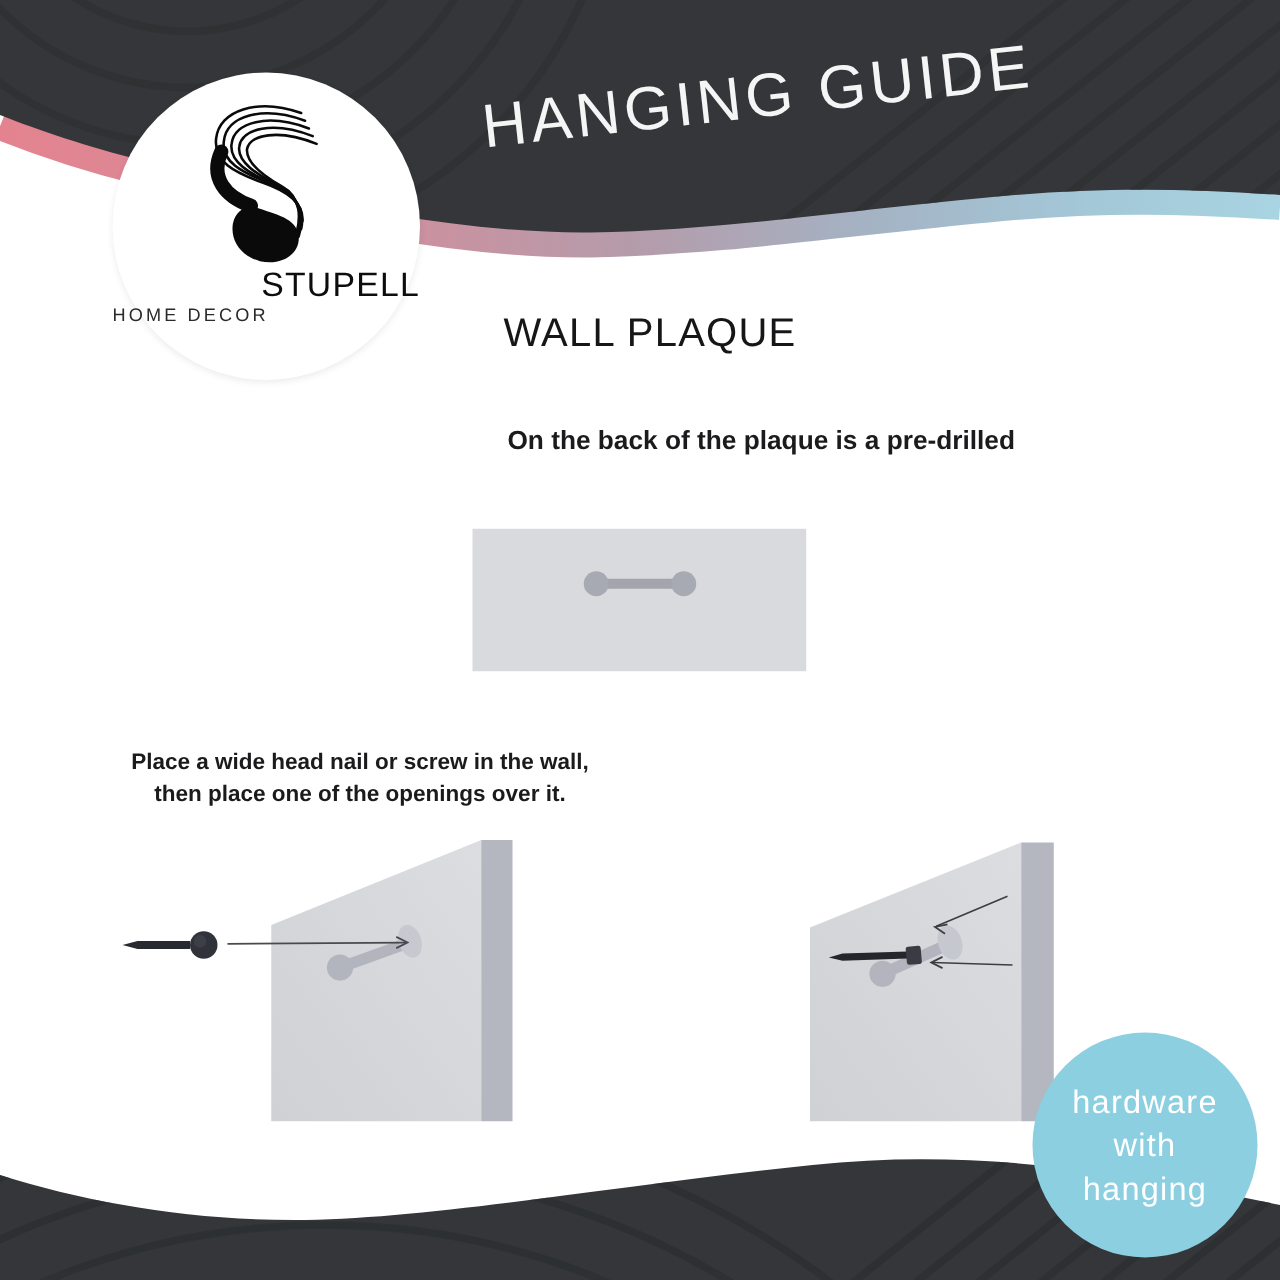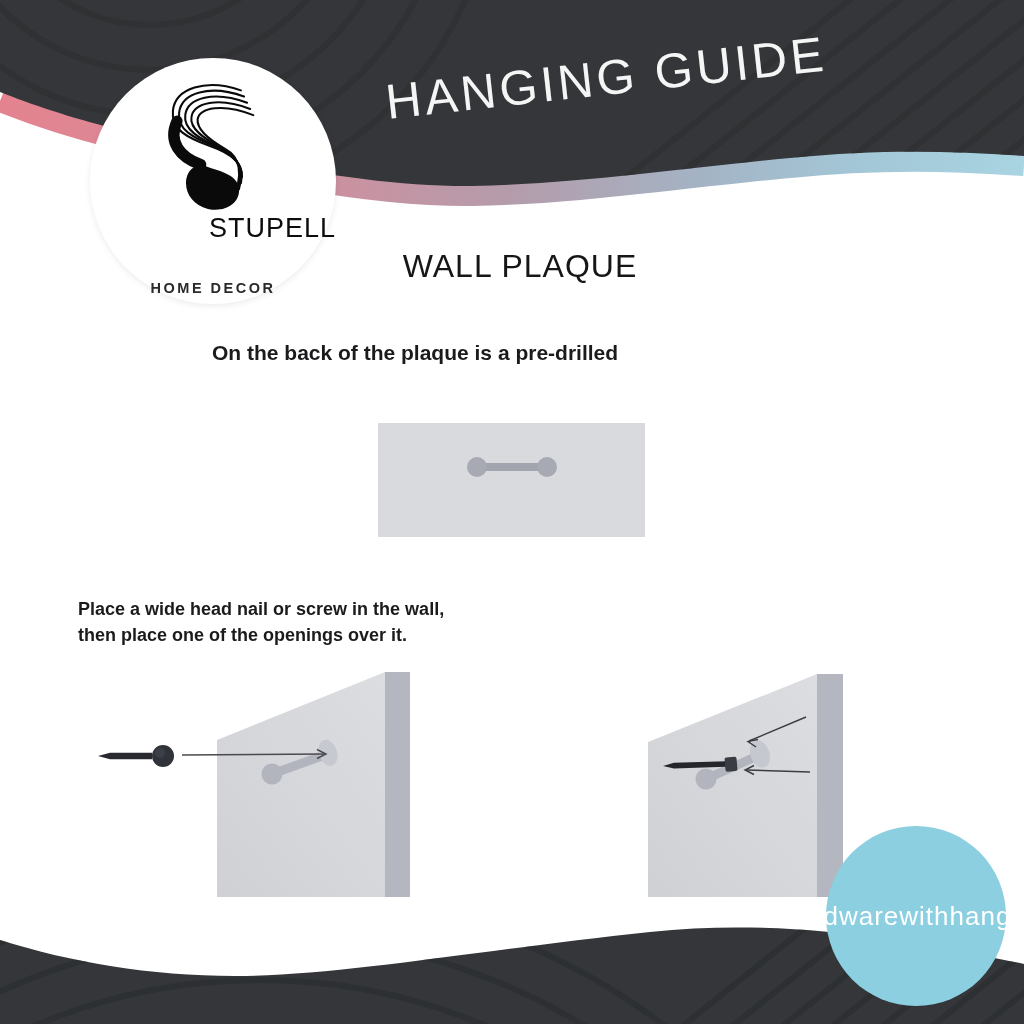--- a/index.html
+++ b/index.html
@@ -18,43 +18,43 @@
   
   .logo-circle{
     left:90px;top:58px;width:246px;height:246px;border-radius:50%;background:#ffffff;
     box-shadow:0 2px 6px rgba(0,0,0,0.08);
   }
   .logo-name{
     position:absolute;left:0;top:155px;width:246px;text-align:right;
     font-size:27px;font-weight:400;letter-spacing:1px;color:#0d0d0d;
   }
   .logo-tagline{
-    position:absolute;left:0;top:187px;width:246px;text-align:center;
-    font-size:14.5px;font-weight:700;letter-spacing:2.5px;color:#2a2a2a;margin-top:35px;
+    position:absolute;left:0;top:187px;width:246px;
+    font-size:14.5px;font-weight:400;letter-spacing:2.5px;color:#2a2a2a;
   }
   
   .subtitle{
     left:270px;top:248px;width:500px;text-align:center;
     font-size:32px;font-weight:400;letter-spacing:1px;color:#161618;
   }
   .intro-text{
-    left:212px;top:339px;width:600px;text-align:left;
+    left:212px;top:339px;width:600px;text-align:right;
     font-size:21px;line-height:27px;font-weight:700;color:#1b1b1d;
   }
   .step-text{
-    top:596px;width:420px;text-align:left;
+    top:596px;width:420px;text-align:center;
     font-size:18px;line-height:26px;font-weight:700;color:#1b1b1d;
   }
   .step-text.left{left:78px;}
   .step-text.right{left:537px;}
   .block{display:block;}
   
   .badge-circle{
     left:826px;top:826px;width:180px;height:180px;border-radius:50%;background:#8bcfe0;
-    display:flex;flex-direction:row;align-items:center;justify-content:center;
+    display:flex;flex-direction:column;align-items:center;justify-content:center;
     z-index:6;text-align:right;
   }
   .badge-line{font-size:26px;line-height:35px;font-weight:400;color:#ffffff;letter-spacing:1px;}
 </style>
 </head>
 <body>
 
 <div class="canvas">
 
   <svg class="abs" id="header-svg" width="1024" height="230" viewBox="0 0 1024 230">

